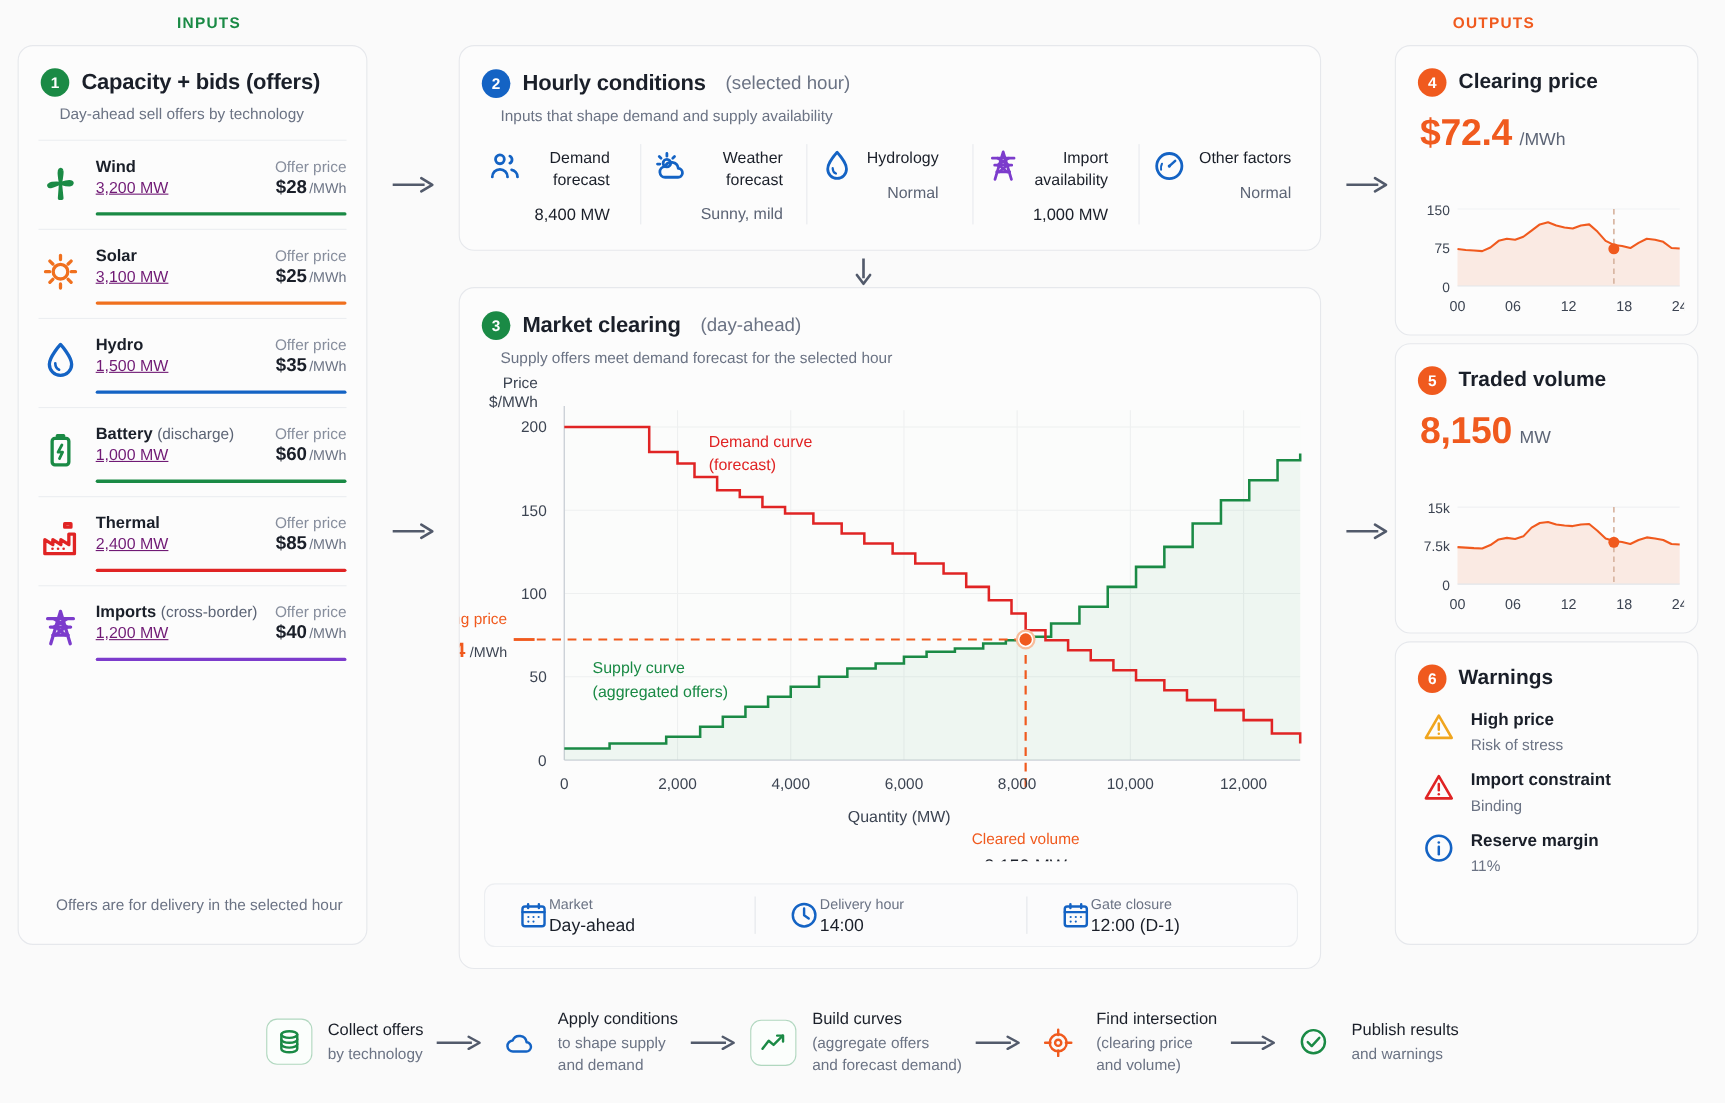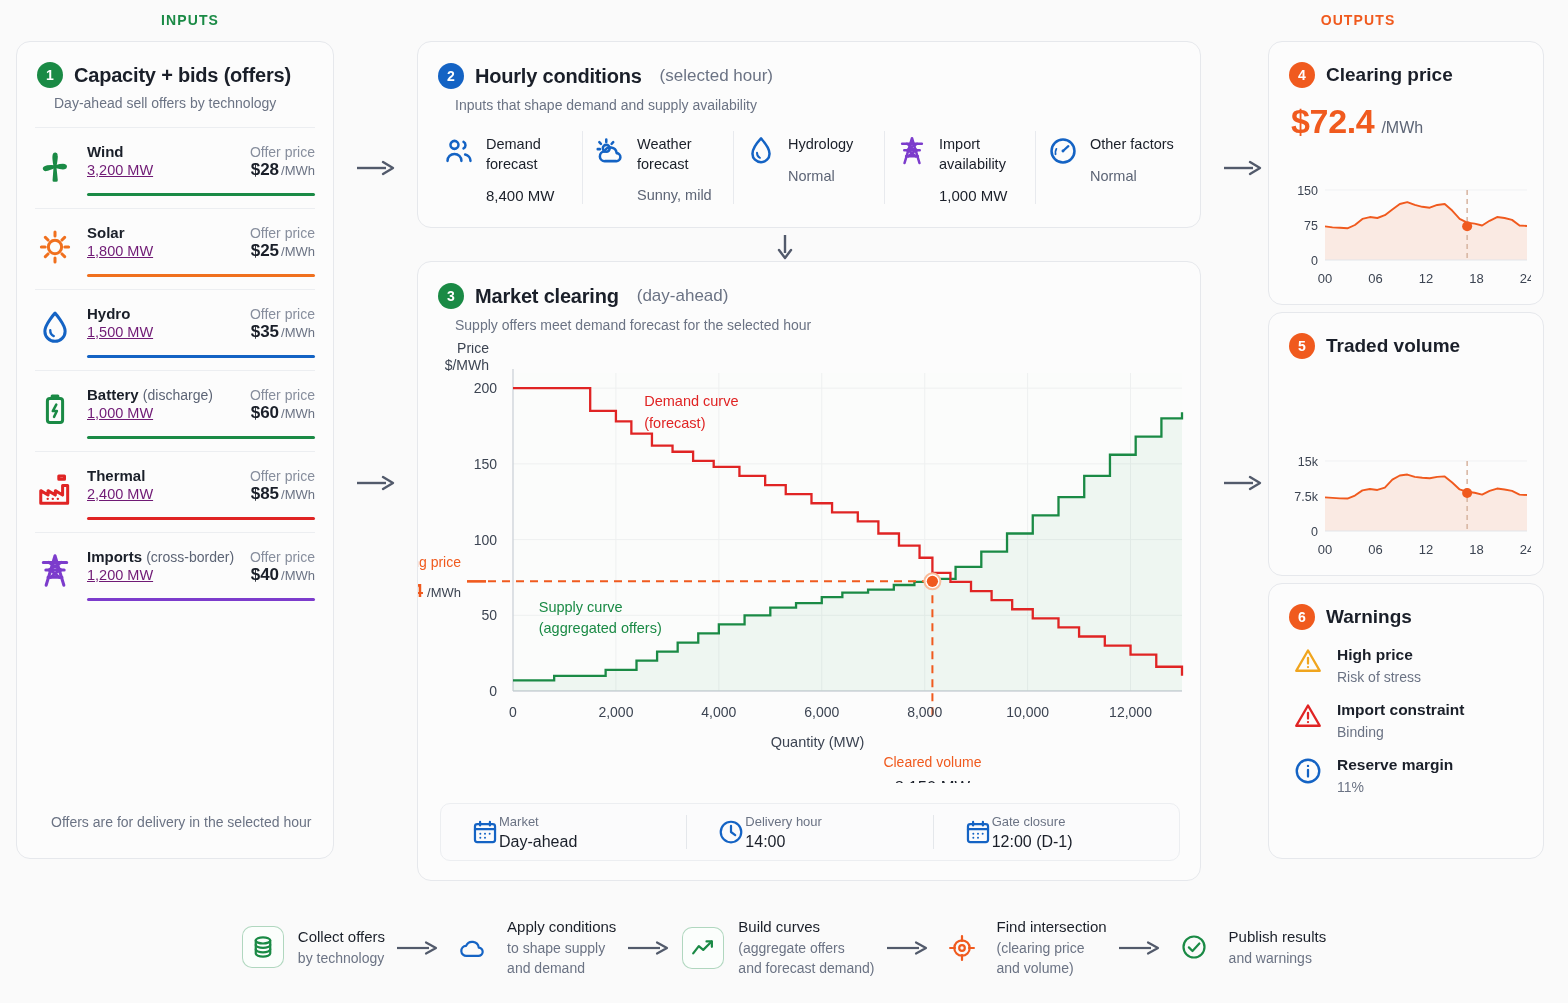--- a/index.html
+++ b/index.html
@@ -61,21 +61,21 @@
   .tech-mw { font-size: 14.5px; color: #701a75; margin-top: 2px; text-decoration: underline; }
   .tech-price { font-size: 17px; font-weight: 700; color: #1a1f29; }
   .tech-price .unit { font-size: 13px; font-weight: 400; color: #6b7384; margin-left: 2px; }
   .tech-bar { height: 3px; border-radius: 2px; margin-top: 13px; }
   .p1-foot { position: absolute; left: 34px; bottom: 28px; font-size: 14px; color: #6b7384; }
 
   
   #panel-hourly { left: 417px; top: 41px; width: 784px; height: 187px; }
   #panel-hourly .ph-head { padding: 21px 0 0 20px; }
   #panel-hourly .ph-sub { padding: 8px 0 0 37px; }
-  .cond-row { display: flex; margin: 18px 14px 0 14px; }
+  .cond-row { display: flex; margin: 18px 14px 0 14px; text-align: right; }
   .cond-item {
     flex: 1 1 0; display: flex; gap: 10px; padding: 4px 10px 0 10px;
     border-left: 1px solid #e8eaee; align-items: flex-start;
   }
   .cond-item:first-child { border-left: none; }
   .cond-ico { width: 34px; height: 34px; flex: 0 0 34px; display: flex; align-items: flex-start; justify-content: center; }
   .cond-label { font-size: 14.5px; color: #1a1f29; line-height: 1.35; }
   .cond-val { font-size: 15px; color: #1a1f29; margin-top: 13px; }
   .cond-val.muted { color: #5c6475; font-size: 14.5px; }
 
@@ -164,21 +164,21 @@
               <circle cx="12" cy="12" r="4.2"></circle>
                  <path d="M12 2.6v2.4M12 19v2.4M3.4 12h2.4M18.2 12h2.4M5.9 5.9l1.7 1.7M16.4 16.4l1.7 1.7M18.1 5.9l-1.7 1.7M7.6 16.4l-1.7 1.7"></path>
             </svg>
           </div>
        <div class="tech-body">
          <div class="tech-line">
            <span class="tech-name">Solar</span>
            <span class="tech-oplabel">Offer price</span>
          </div>
          <div class="tech-line">
-           <span class="tech-mw">1,800 MW</span>
+           <span class="tech-mw">3,100 MW</span>
            <span class="tech-price">$25<span class="unit">/MWh</span></span>
          </div>
          <div class="tech-bar" style="background:#f0701e"></div>
        </div>
         </div>
         <div class="tech-row">
           <div class="tech-ico">
             <svg viewBox="0 0 24 24" width="38" height="38" fill="none" stroke="#1463c4" stroke-width="1.9" stroke-linecap="round" stroke-linejoin="round">
               <path d="M12 2.6 C12 2.6 5.6 9.6 5.6 14 a6.4 6.4 0 0 0 12.8 0 C18.4 9.6 12 2.6 12 2.6z"></path>
                  <path d="M9 13.4 c0 1.9 1 3.2 2.2 3.7" stroke-width="1.5"></path>
@@ -510,20 +510,24 @@
         <text x="193.5" y="109" font-family="&quot;Liberation Sans&quot;, sans-serif" font-size="13" fill="#3c4452" text-anchor="middle">18</text>
         <text x="244" y="109" font-family="&quot;Liberation Sans&quot;, sans-serif" font-size="13" fill="#3c4452" text-anchor="middle">24</text>
       </svg>
   </div>
 
   <div class="card" id="card-volume">
     <div class="out-head">
       <div class="badge orange">5</div>
       <div class="out-title">Traded volume</div>
     </div>
+    <div class="big-val">
+      <span class="big-num">8,150</span>
+      <span class="big-unit">MW</span>
+    </div>
     <svg class="spark" id="spark-volume" viewBox="0 0 248 116">
         <line x1="42" y1="16" x2="244" y2="16" stroke="#f0f1f3" stroke-width="1"></line>
         <path d="M 42 52.4 L 49.48148148148148 52.86666666666667 L 56.96296296296296 53.333333333333336 L 64.44444444444444 53.56666666666667 L 71.92592592592592 50.53333333333333 L 79.4074074074074 45.400000000000006 L 86.88888888888889 44 L 94.37037037037037 44.93333333333333 L 101.85185185185185 42.6 L 109.33333333333333 34.66666666666667 L 116.81481481481481 30.46666666666667 L 124.29629629629629 29.53333333333333 L 131.77777777777777 31.866666666666667 L 139.25925925925924 32.8 L 146.74074074074073 33.266666666666666 L 154.22222222222223 31.866666666666667 L 161.7037037037037 31.4 L 169.1851851851852 37.46666666666667 L 176.66666666666666 44.46666666666666 L 184.14814814814815 46.8 L 191.62962962962962 47.733333333333334 L 199.11111111111111 49.6 L 206.59259259259258 45.86666666666667 L 214.07407407407408 43.53333333333333 L 221.55555555555554 44.46666666666666 L 229.03703703703704 45.86666666666667 L 236.5185185185185 49.6 L 244 50.06666666666667 L 244 86 L 42 86 Z" fill="#f05a1e" fill-opacity="0.11" stroke="none"></path>
         <path d="M 42 52.4 L 49.48148148148148 52.86666666666667 L 56.96296296296296 53.333333333333336 L 64.44444444444444 53.56666666666667 L 71.92592592592592 50.53333333333333 L 79.4074074074074 45.400000000000006 L 86.88888888888889 44 L 94.37037037037037 44.93333333333333 L 101.85185185185185 42.6 L 109.33333333333333 34.66666666666667 L 116.81481481481481 30.46666666666667 L 124.29629629629629 29.53333333333333 L 131.77777777777777 31.866666666666667 L 139.25925925925924 32.8 L 146.74074074074073 33.266666666666666 L 154.22222222222223 31.866666666666667 L 161.7037037037037 31.4 L 169.1851851851852 37.46666666666667 L 176.66666666666666 44.46666666666666 L 184.14814814814815 46.8 L 191.62962962962962 47.733333333333334 L 199.11111111111111 49.6 L 206.59259259259258 45.86666666666667 L 214.07407407407408 43.53333333333333 L 221.55555555555554 44.46666666666666 L 229.03703703703704 45.86666666666667 L 236.5185185185185 49.6 L 244 50.06666666666667" fill="none" stroke="#f05a1e" stroke-width="1.9" stroke-linejoin="round"></path>
         <line x1="42" y1="86" x2="244" y2="86" stroke="#e2e5e9" stroke-width="1"></line>
         <line x1="184.14814814814815" y1="16" x2="184.14814814814815" y2="86" stroke="#d9b7a4" stroke-width="1.6" stroke-dasharray="5 4"></line>
         <circle cx="184.14814814814815" cy="47.96666666666667" r="5" fill="#f05a1e"></circle>
         <text x="35" y="21" font-family="&quot;Liberation Sans&quot;, sans-serif" font-size="12.5" fill="#3c4452" text-anchor="end">15k</text>
         <text x="35" y="56" font-family="&quot;Liberation Sans&quot;, sans-serif" font-size="12.5" fill="#3c4452" text-anchor="end">7.5k</text>
         <text x="35" y="91" font-family="&quot;Liberation Sans&quot;, sans-serif" font-size="12.5" fill="#3c4452" text-anchor="end">0</text>

